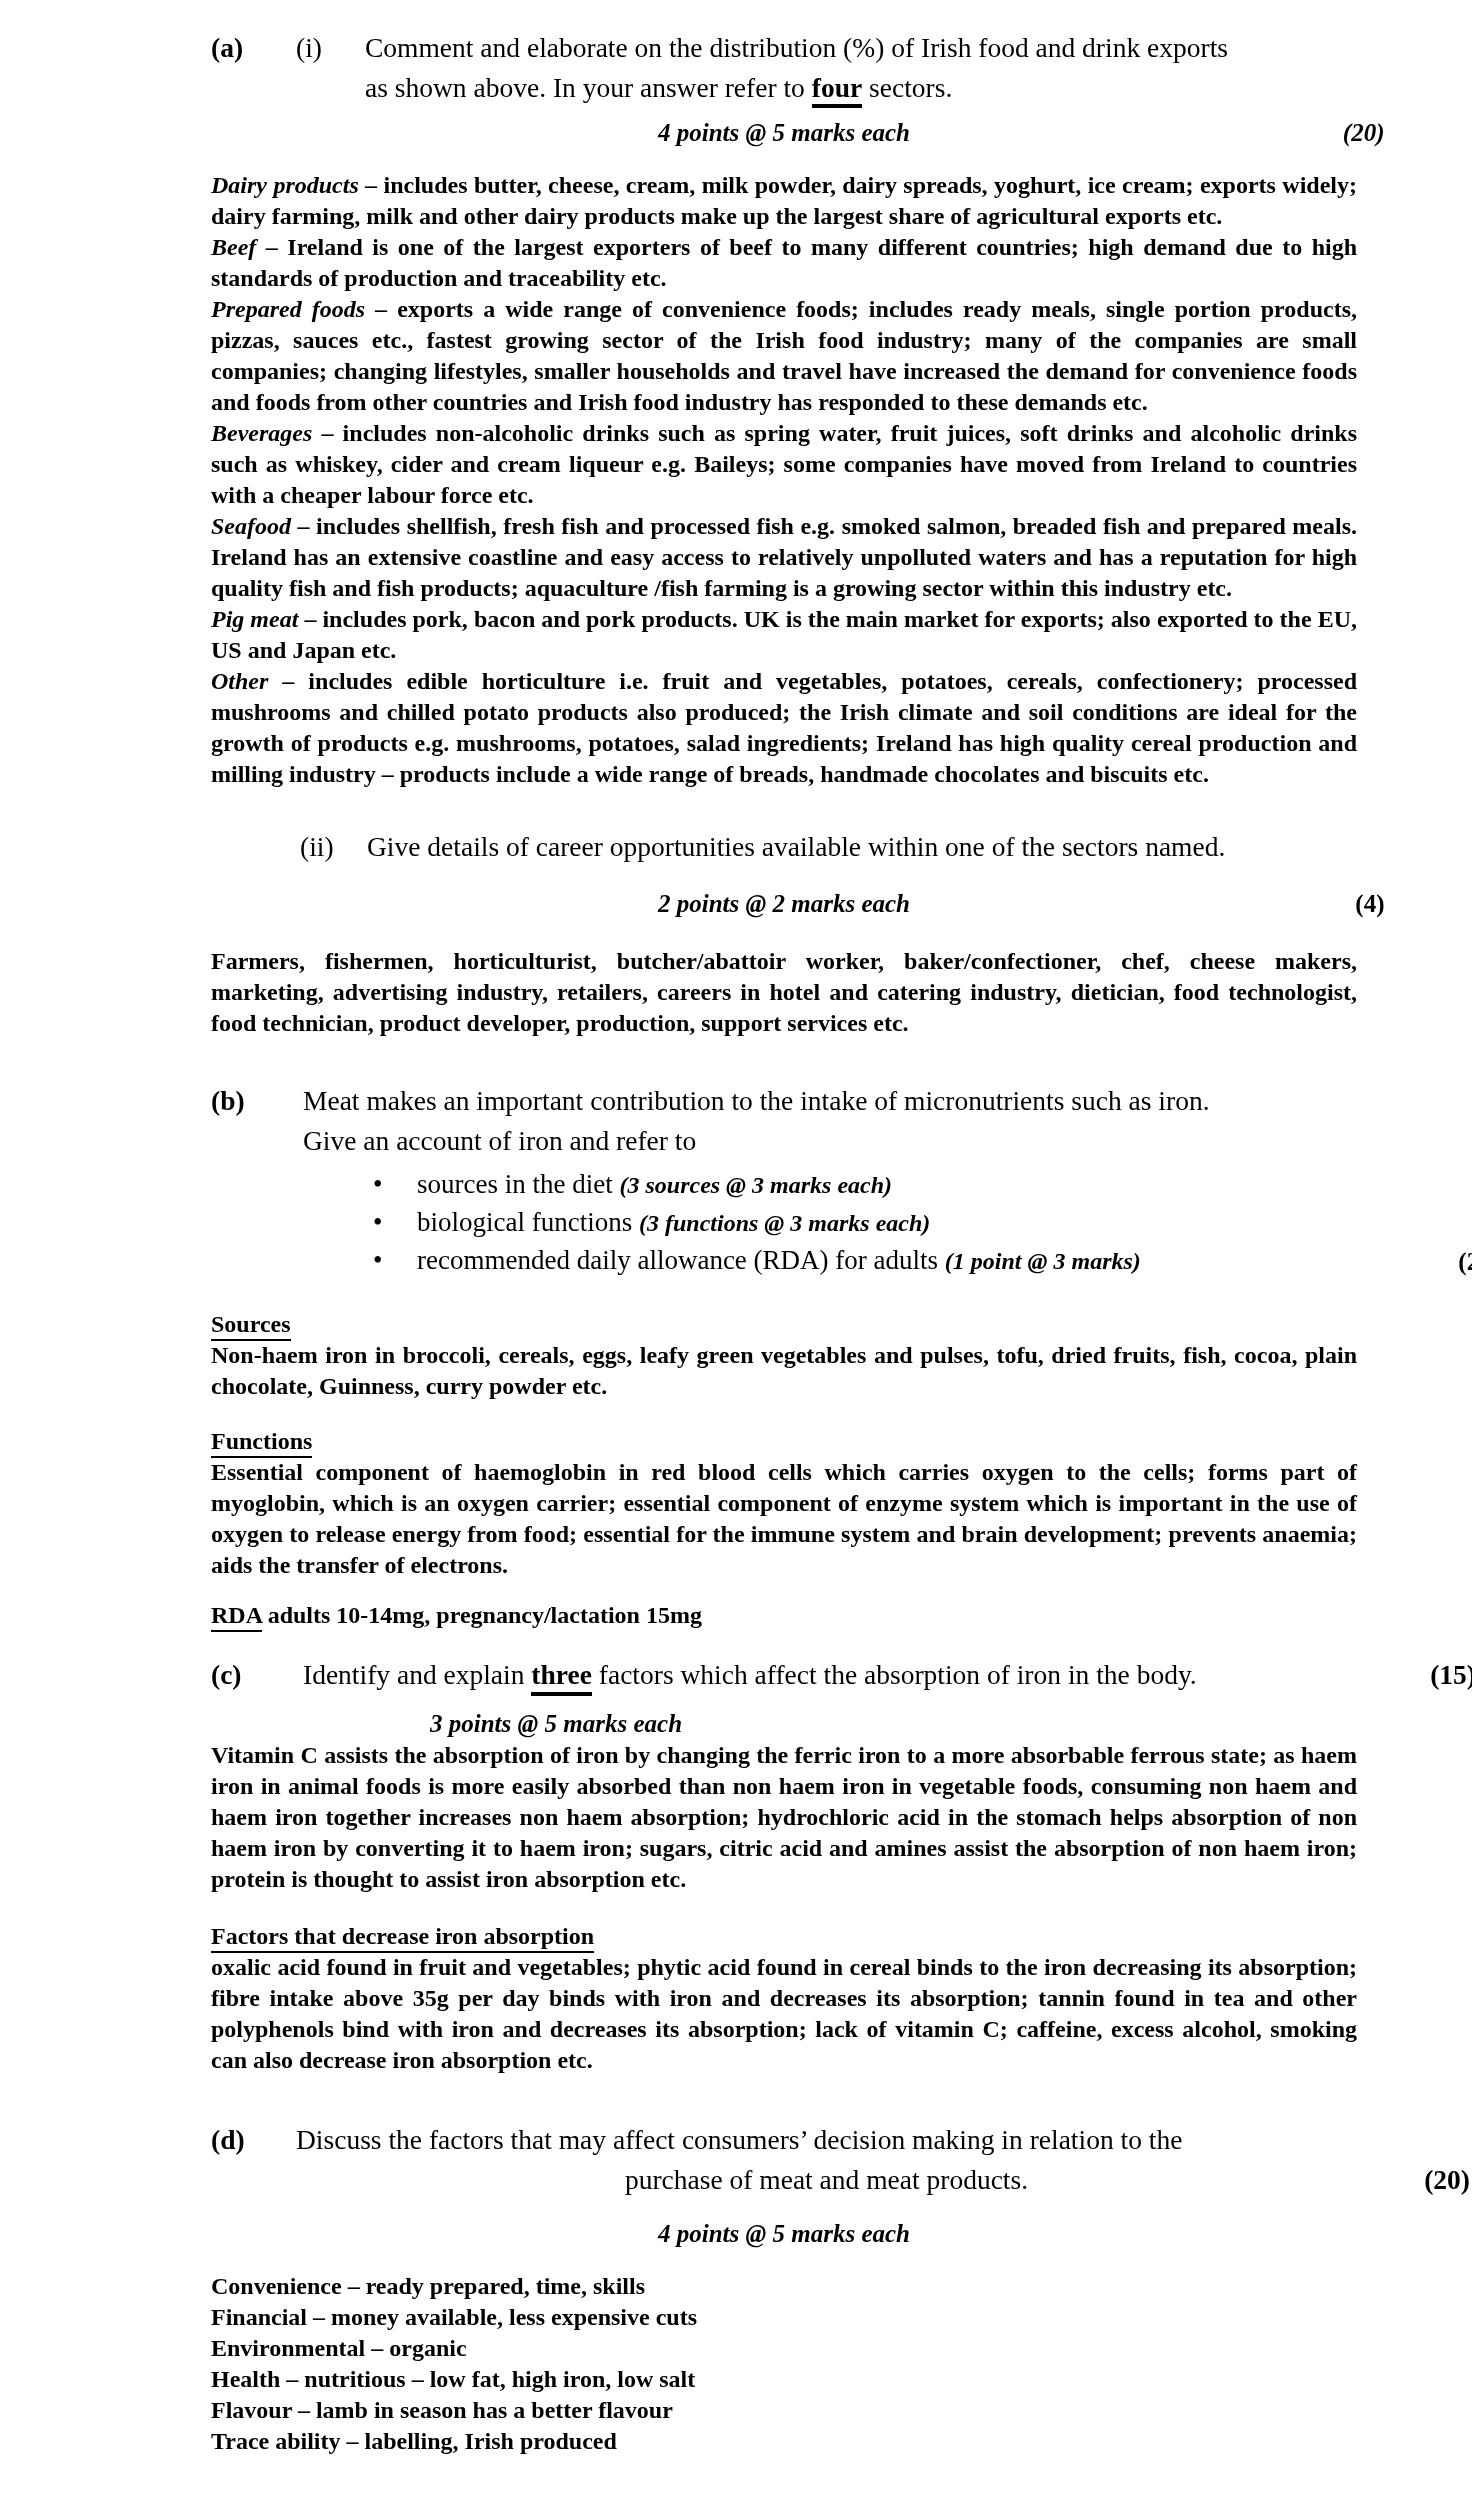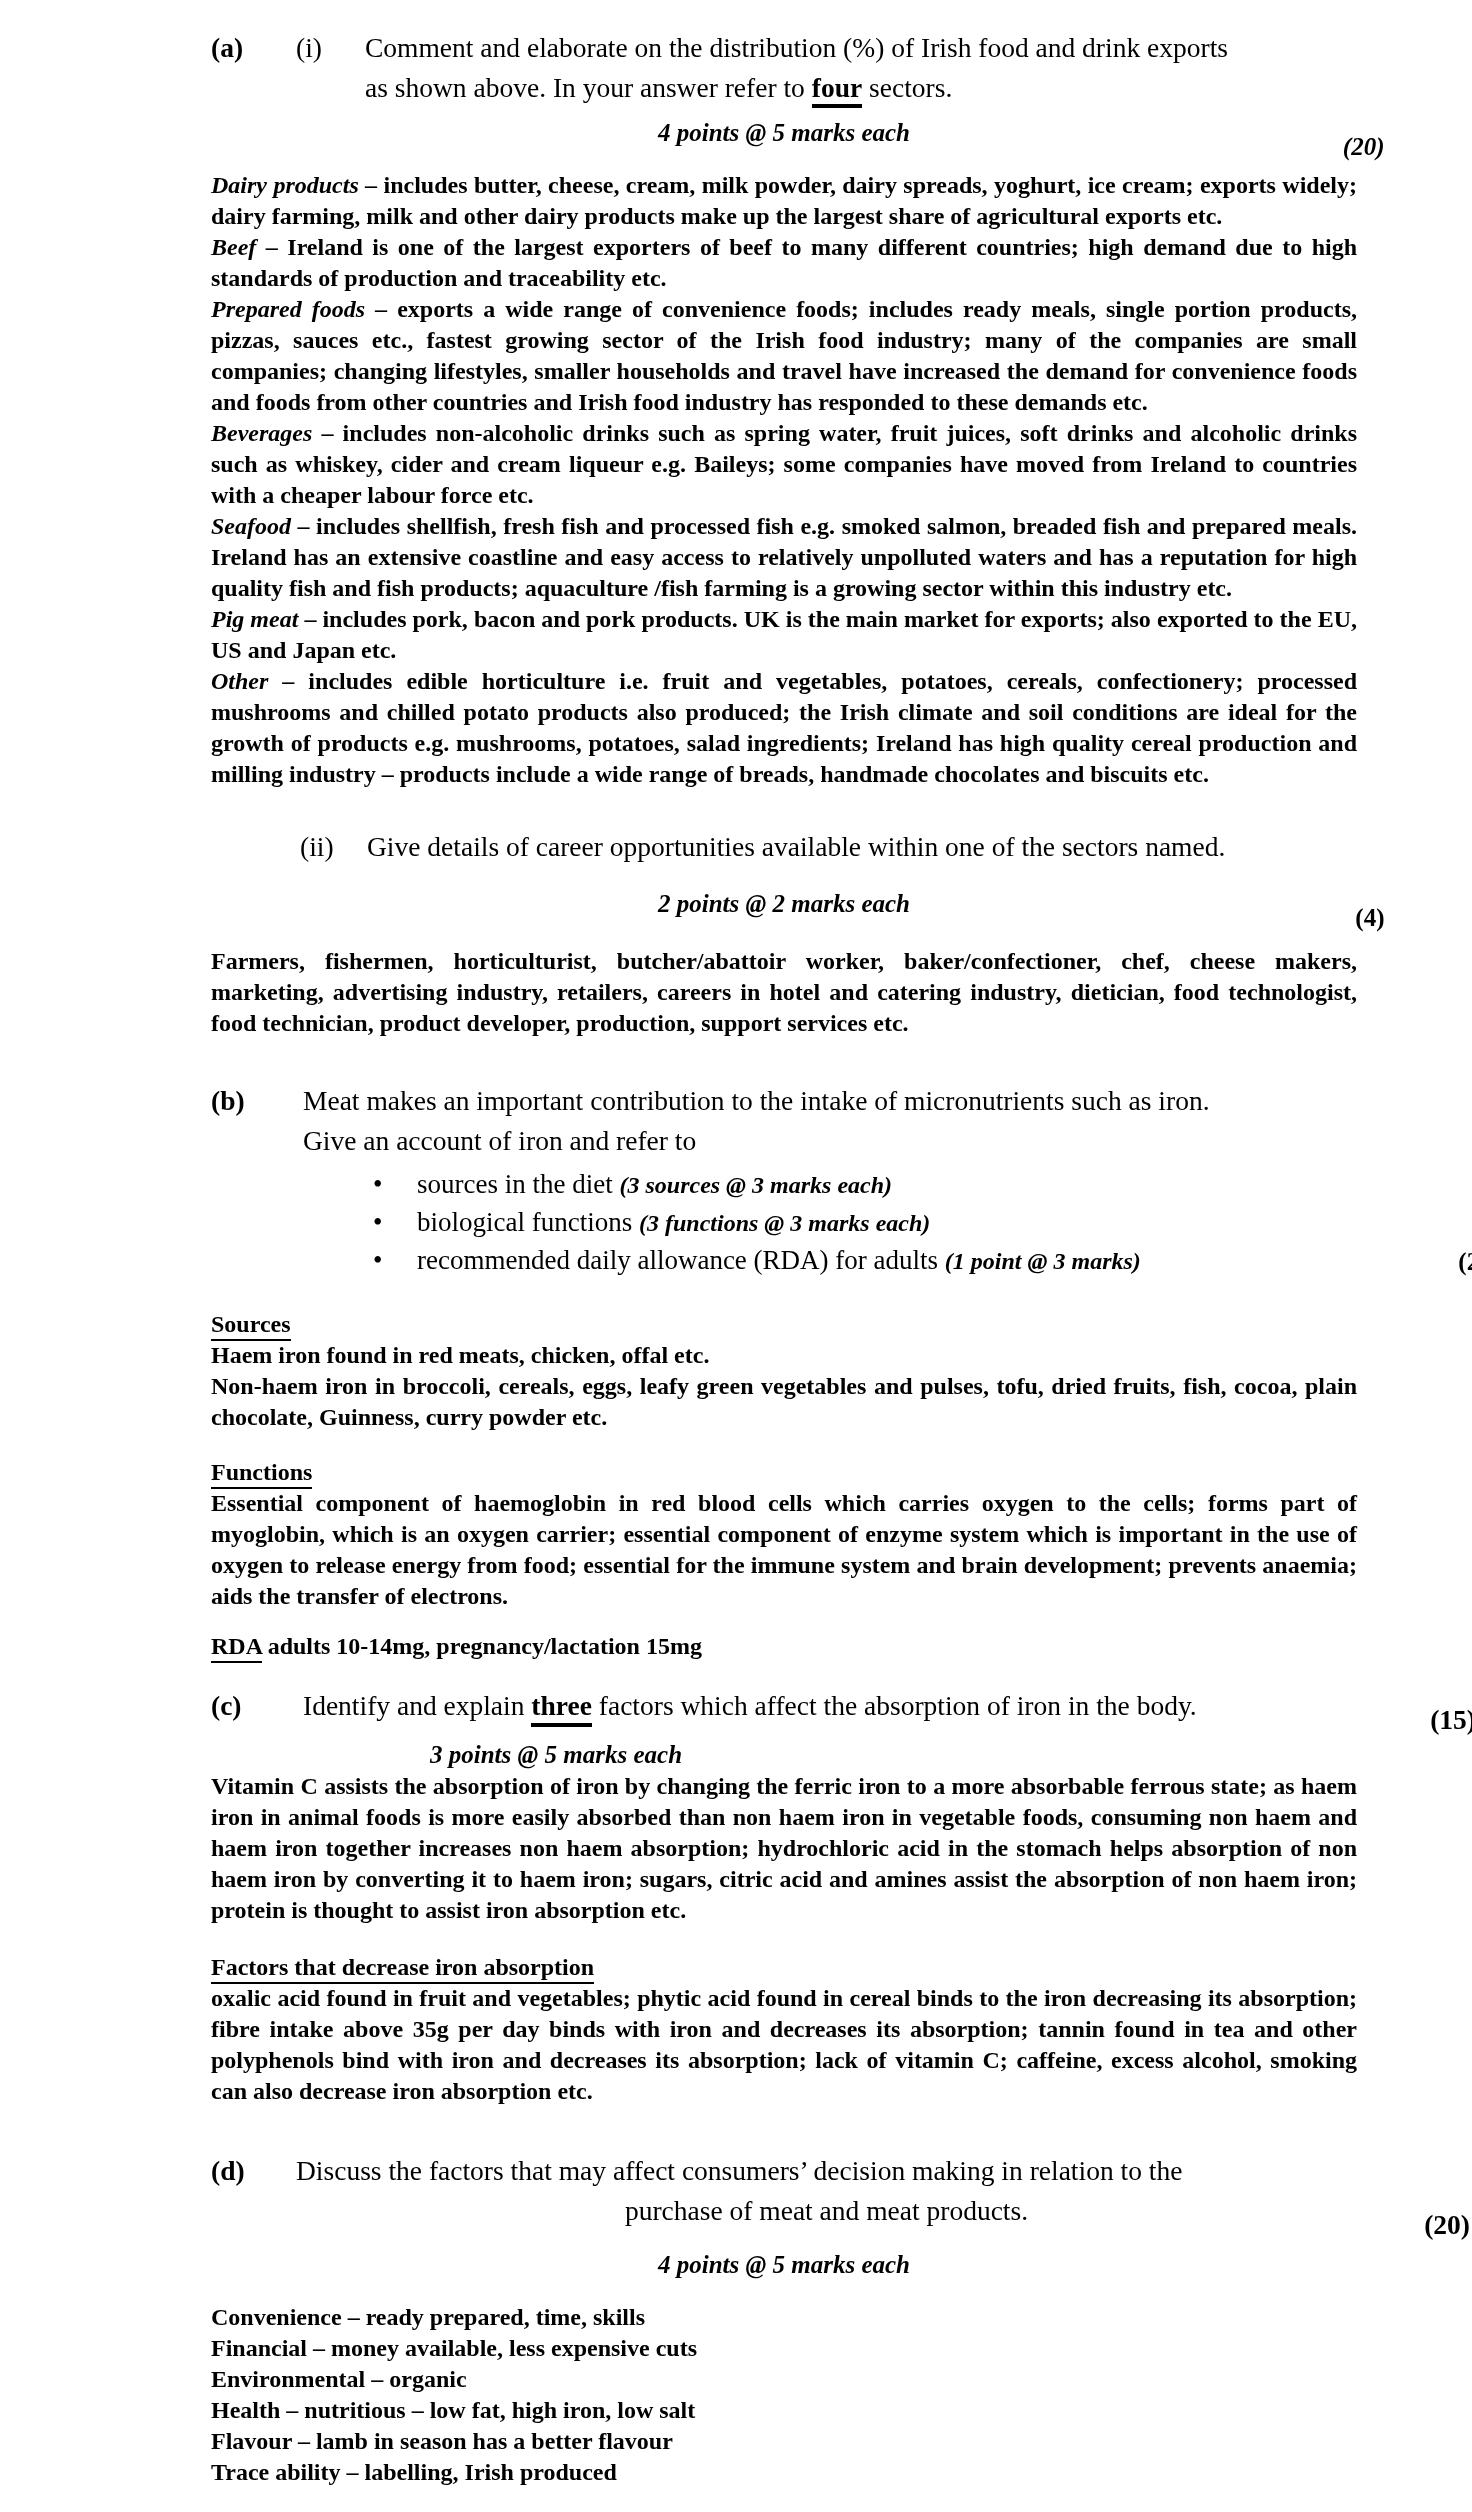--- a/index.html
+++ b/index.html
@@ -29,21 +29,21 @@
     text-align:center;
     font-size:25px;
     line-height:32px;
     font-weight:bold;
     font-style:italic;
   }
   .marks-row.left-indent { text-align:left; padding-left:219px; }
   .marks-total {
     position:absolute;
     right:-27.5px;
-    top:14px;
+    top:0;
     font-weight:bold;
     font-style:normal;
   }
   .marks-total.italic { font-style:italic; }
   
   .answer { font-size:24px; line-height:31px; font-weight:bold; text-align:justify; }
   .answer p { margin:0; }
   .term { font-style:italic; }
   .u { border-bottom:2.4px solid #000; padding-bottom:1.6px; }
   .heading { font-size:24px; line-height:31px; font-weight:bold; }
@@ -126,21 +126,20 @@
     </div>
     <div class="bullet-row">
       <span class="bullet-glyph">•</span>
       <span><span>recommended daily allowance (RDA) for adults </span><span class="bullet-note">(1 point @ 3 marks)</span></span>
       <span class="marks-total">(21)</span>
     </div>
   </div>
 
   <div class="heading mt36"><span class="u">Sources</span></div>
   <div class="answer">
-    <p>Haem iron found in red meats, chicken, offal etc.</p>
     <p>Non-haem iron in broccoli, cereals, eggs, leafy green vegetables and pulses,  tofu, dried fruits,  fish, cocoa, plain chocolate, Guinness, curry powder etc.</p>
   </div>
 
   <div class="heading mt30"><span class="u">Functions</span></div>
   <div class="answer">
     <p>Essential component of haemoglobin in red blood cells which carries oxygen to the cells; forms part of myoglobin, which is an oxygen carrier; essential component of enzyme system which is important in the use of oxygen to release energy from food; essential for the immune system and brain development; prevents anaemia; aids the transfer of electrons.</p>
   </div>
 
   <div class="heading mt24"><span class="u">RDA</span><span> adults 10-14mg, pregnancy/lactation 15mg</span></div>
 

